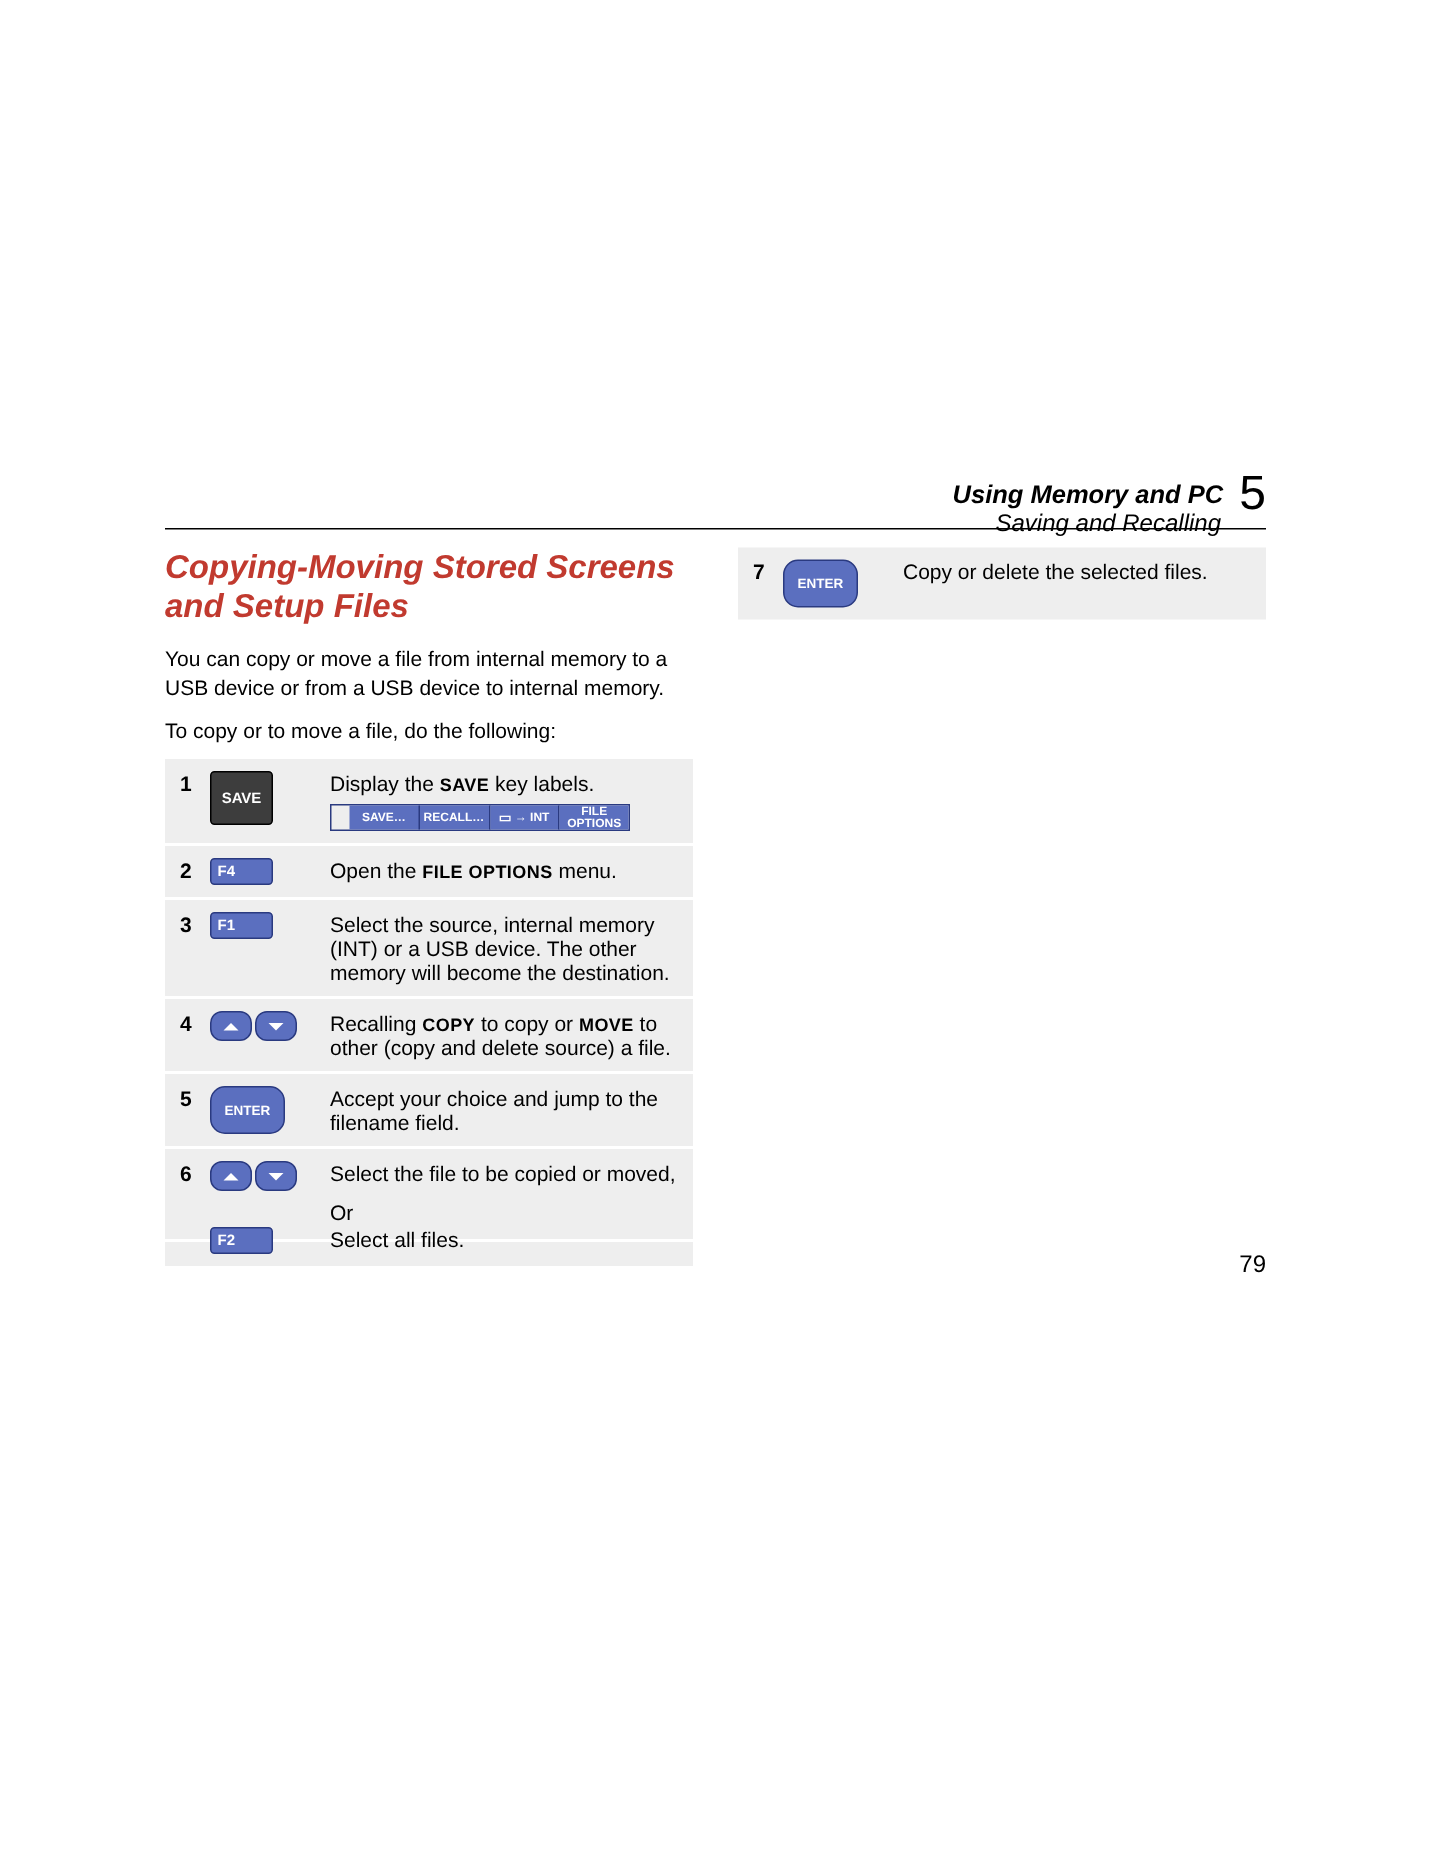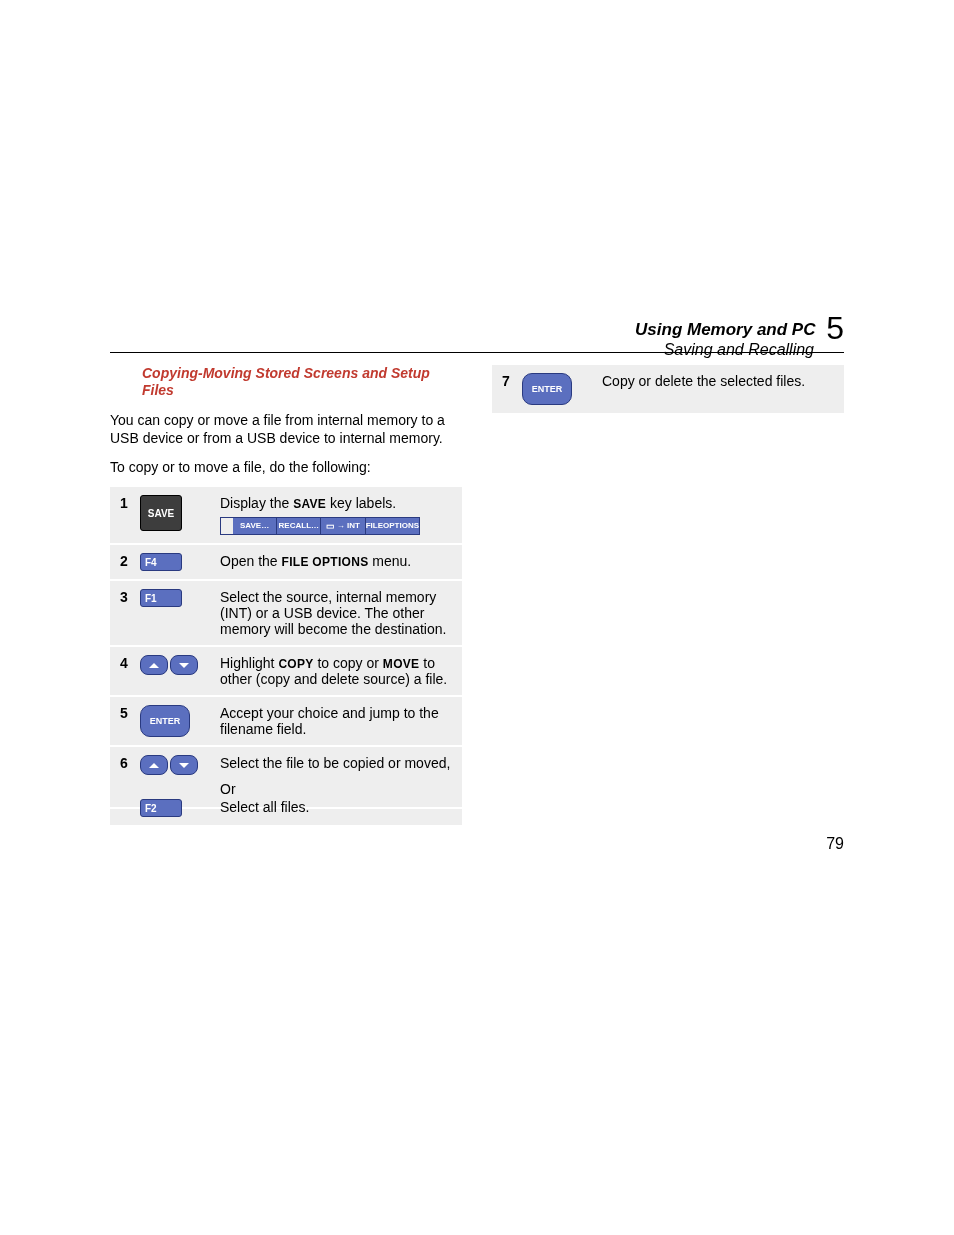--- a/index.html
+++ b/index.html
@@ -5,21 +5,21 @@
   * { box-sizing: border-box; margin: 0; padding: 0; }
   html, body { width: 954px; height: 1235px; background: #fff; font-family: Arial, Helvetica, sans-serif; color: #000; }
   .page { width: 954px; height: 1235px; position: relative; }
   .header-area { position: absolute; top: 310px; left: 110px; right: 110px; }
   .hdr-title { text-align: right; font-weight: bold; font-style: italic; font-size: 17px; }
   .hdr-sub { text-align: right; font-style: italic; font-size: 16px; }
   .chapnum { font-size: 32px; font-weight: normal; font-style: normal; vertical-align: -4px; padding-left: 6px; }
   .rule { position: absolute; top: 352px; left: 110px; right: 110px; height: 1px; background: #000; }
   .cols { position: absolute; top: 365px; left: 110px; right: 110px; display: flex; gap: 30px; }
   .col { flex: 1 1 50%; }
-  .sect-title { color: #C13A2F; font-weight: bold; font-style: italic; font-size: 14px; line-height: 1.2; margin-bottom: 12px; margin-left: 32px; }
+  .sect-title { color: #C13A2F; font-weight: bold; font-style: italic; font-size: 22px; line-height: 1.2; margin-bottom: 12px; }
   .para { font-size: 14px; line-height: 1.35; margin-bottom: 10px; }
   .steps { background: #eee; font-size: 14px; }
   .steprow { display: flex; align-items: flex-start; padding: 8px 10px; border-bottom: 2px solid #fff; }
   .steprow:last-child { border-bottom: none; }
   .numcell { width: 20px; font-weight: bold; }
   .keycell { width: 80px; display: flex; flex-direction: column; gap: 6px; align-items: flex-start; }
   .desccell { flex: 1; }
   .key-save { background: #3d3d3d; color: #fff; font-size: 10px; font-weight: bold; width: 42px; height: 36px; display: flex; align-items: center; justify-content: center; border-radius: 3px; border: 1px solid #000; }
   .key-f { background: #5B6FBF; color: #fff; font-size: 10px; font-weight: bold; width: 42px; height: 18px; display: flex; align-items: center; justify-content: flex-start; padding-left: 4px; border-radius: 3px; border: 1px solid #2a3a80; }
   .key-enter { background: #5B6FBF; color: #fff; font-size: 9px; font-weight: bold; width: 50px; height: 32px; display: flex; align-items: center; justify-content: center; border-radius: 10px; border: 1px solid #2a3a80; }
@@ -67,21 +67,21 @@
           <div class="key-save">SAVE</div>
         </div>
         <div class="desccell">
           <div class="line">
             <span>Display the </span><span class="sc">SAVE</span><span> key labels.</span>
           </div>
           <div class="menubar">
             <div>SAVE…</div>
             <div>RECALL…</div>
             <div><span class="microicon">▭</span>&nbsp;<span>→ INT</span></div>
-            <div style="flex-direction:row;">
+            <div style="flex-direction:column;">
                   <span>FILE</span>
                   <span>OPTIONS</span>
                 </div>
           </div>
         </div>
       </div>
 
       <div class="steprow">
         <div class="numcell">2</div>
         <div class="keycell">
@@ -106,21 +106,21 @@
           <div class="key-arrows">
             <div class="key-arrow">
                   <div class="tri-up"></div>
                 </div>
             <div class="key-arrow">
                   <div class="tri-dn"></div>
                 </div>
           </div>
         </div>
         <div class="desccell">
-          <span>Highlight </span><span class="sc">COPY</span><span> to copy or </span><span class="sc">MOVE</span><span> to other (copy and delete source) a file.</span>
+          <span>Recalling </span><span class="sc">COPY</span><span> to copy or </span><span class="sc">MOVE</span><span> to other (copy and delete source) a file.</span>
         </div>
       </div>
 
       <div class="steprow">
         <div class="numcell">5</div>
         <div class="keycell">
           <div class="key-enter">ENTER</div>
         </div>
         <div class="desccell">Accept your choice and jump to the filename field.</div>
       </div>

